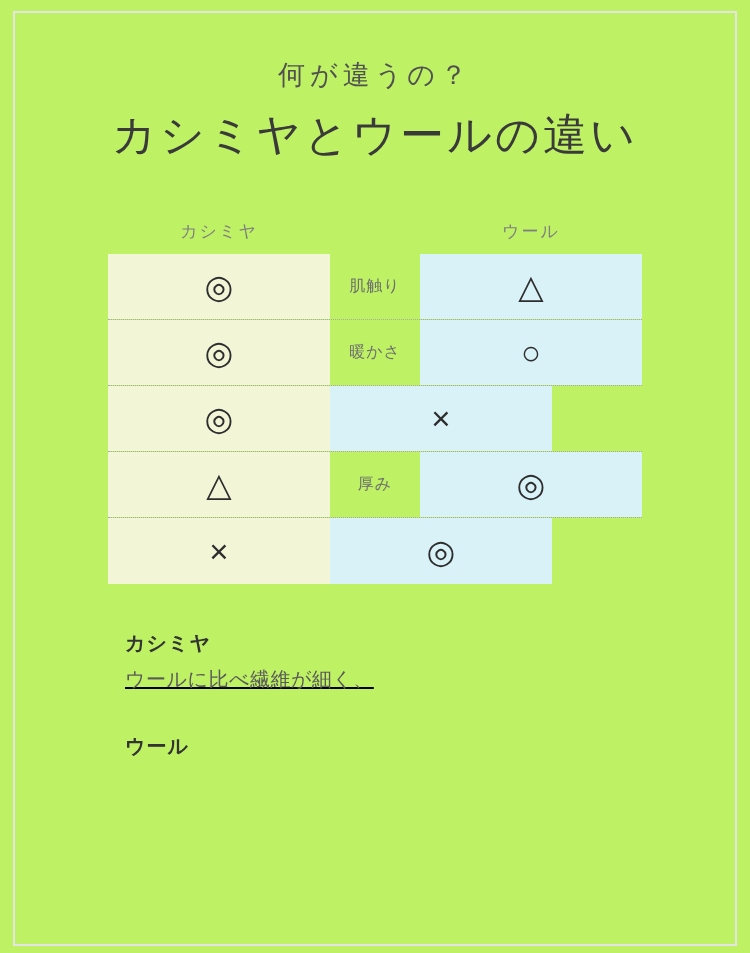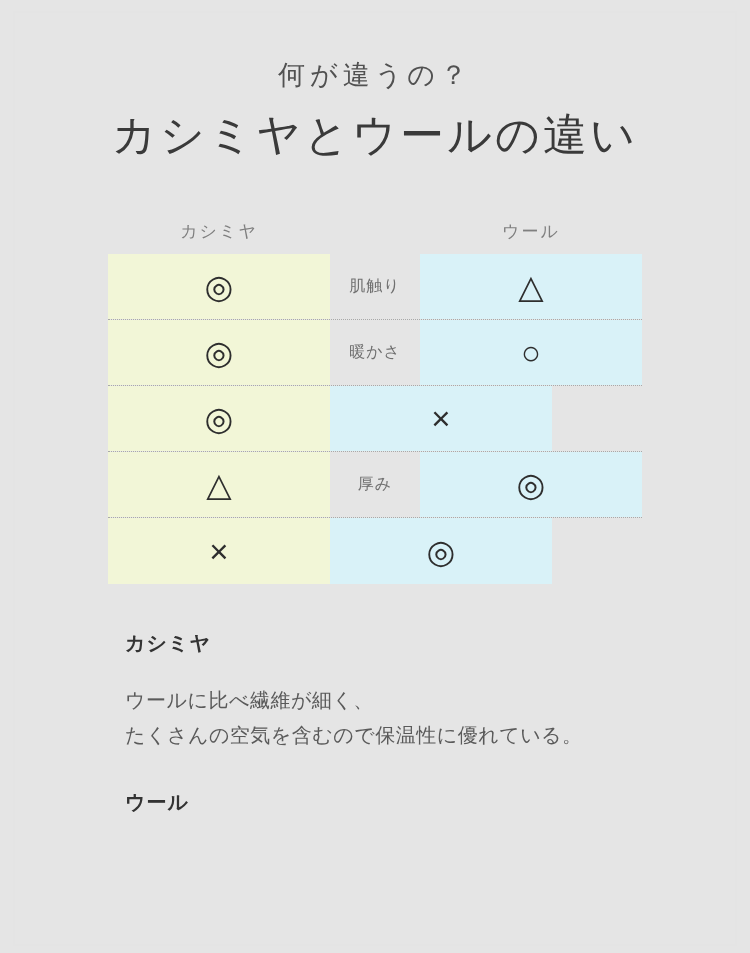--- a/index.html
+++ b/index.html
@@ -1,20 +1,20 @@
 <!DOCTYPE html>
 <html lang="ja"><head>
 <meta charset="utf-8">
 <style>
   html, body { margin: 0; padding: 0; background: #fff; }
   .page {
     position: relative;
     width: 750px;
     height: 953px;
-    background: #e5e5e5;
+    background: #bef264;
     overflow: hidden;
     font-family: "Liberation Sans", "DejaVu Sans", sans-serif;
   }
   .frame {
     position: absolute;
     top: 11px; left: 13px; right: 13px; bottom: 7px;
     border: 2px solid #e4e4e4;
     pointer-events: none;
   }
   .title {
@@ -79,21 +79,21 @@
   }
   .desc { margin: 46px 95px 0 125px; }
   .desc.second { margin-top: 36px; }
   .desc-heading {
     margin: 0;
     font-size: 20px;
     font-weight: bold;
     letter-spacing: 1px;
     color: #333333;
   }
-  .desc-lines { margin-top: 26px; }
+  .desc-lines { margin-top: 5px; text-decoration: underline; }
   .desc-line {
     font-size: 20px;
     line-height: 35px;
     letter-spacing: 0.5px;
     color: #5a5a5a;
   }
 </style>
 </head>
 <body>
 
@@ -158,20 +158,19 @@
         <span class="sym">◎</span>
       </div>
     </div>
 
   </div>
 
   <div class="desc">
     <h3 class="desc-heading">カシミヤ</h3>
     <div class="desc-lines">
       <div class="desc-line">ウールに比べ繊維が細く、</div>
-      <div class="desc-line">たくさんの空気を含むので保温性に優れている。</div>
     </div>
   </div>
 
   <div class="desc second">
     <h3 class="desc-heading">ウール</h3>
   </div>
 </div>
 
 </body></html>

